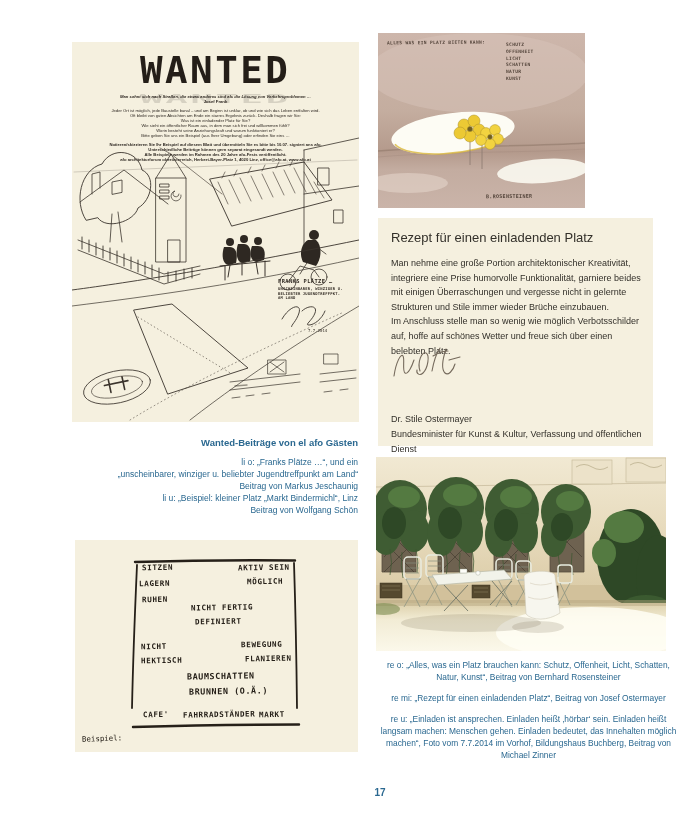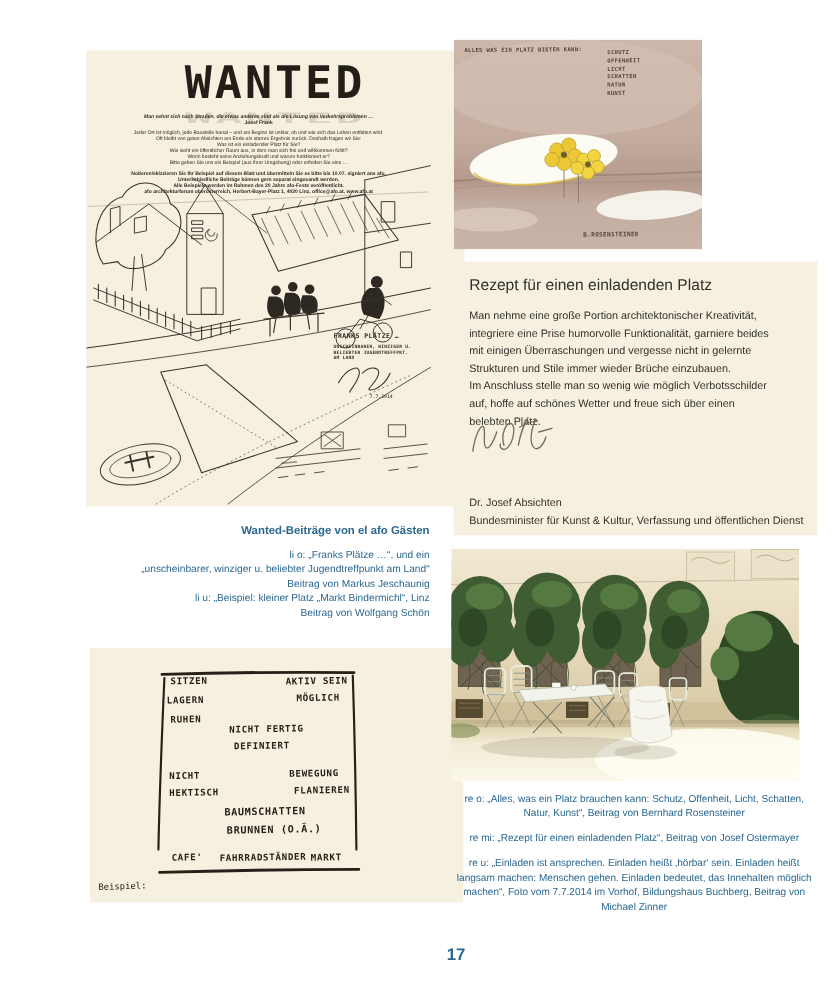--- a/index.html
+++ b/index.html
@@ -1,19 +1,19 @@
 <!DOCTYPE html>
 <html><head>
 <meta charset="utf-8">
 <style>
   html,body { margin:0; padding:0; background:#ffffff; }
   .page { position:relative; width:700px; height:839px; background:#ffffff; overflow:hidden;
           font-family:"Liberation Sans", sans-serif; }
   .abs { position:absolute; }
-  .cream { background:#f5f0df;padding-left:28px; }
+  .cream { background:#f5f0df; }
   .blue { color:#2a6890; }
 
   
   .wanted-panel { left:72px; top:42px; width:287px; height:380px; }
   .wtitle-wrap { position:absolute; left:0; top:10px; width:100%; text-align:center; }
   .wtitle { display:inline-block; font-family:"DejaVu Sans Mono", monospace; font-weight:bold;
             font-size:30px; letter-spacing:2px; color:#241e18; transform:scale(1.25,1.25); }
   .wtitle-ghost { display:block; margin-top:-6px; font-family:"DejaVu Sans Mono", monospace; font-weight:bold;
             font-size:30px; letter-spacing:2px; color:#241e18; opacity:0.14; transform:scale(1.25,0.4); }
   .wsmall { position:absolute; left:14px; top:52px; width:259px; text-align:center;
@@ -52,21 +52,21 @@
   .hw-label { position:absolute; font-family:"DejaVu Sans Mono", monospace; font-size:7.4px;
         color:#262019; white-space:nowrap; transform:rotate(-2deg); }
 
   
   .photo { left:376px; top:457px; width:290px; height:194px; overflow:hidden; }
 
   
   .right-captions { left:376px; top:659px; width:305px; text-align:center; }
   .right-captions p { margin:0 0 9px 0; font-size:8.4px; line-height:12px; }
 
-  .page-number { left:350px; top:787px; width:60px; text-align:center; font-size:14px; font-weight:bold; }
+  .page-number { left:350px; top:787px; width:60px; text-align:center; font-size:10px; font-weight:bold; }
 
   svg { display:block; }
 </style>
 </head>
 <body>
 
 <div class="page">
 
   <div class="abs cream wanted-panel">
     <div class="wtitle-wrap">
@@ -242,21 +242,21 @@
       <div>Man nehme eine große Portion architektonischer Kreativität, integriere eine Prise humorvolle Funktionalität, garniere beides mit einigen Überraschungen und vergesse nicht in gelernte Strukturen und Stile immer wieder Brüche einzubauen.</div>
       <div>Im Anschluss stelle man so wenig wie möglich Verbotsschilder auf, hoffe auf schönes Wetter und freue sich über einen belebten Platz.</div>
     </div>
     <svg class="recipe-sig" width="90" height="52" viewBox="0 0 90 52">
       <path d="M8,36 C10,22 15,13 17,16 C19,19 16,31 19,33 C22,35 26,26 28,20
                M34,31 C31,22 36,11 40,13 C44,15 42,28 37,33 C34,36 30,34 31,30
                M46,31 C48,20 52,11 54,8 M47,16 C52,13 58,11 62,11
                M60,9 C57,18 55,29 59,33 C62,36 67,31 69,24 M63,20 L74,17" stroke="#756a5c" stroke-width="1.1" fill="none" stroke-linecap="round"></path>
     </svg>
     <div class="recipe-author">
-      <div>Dr. Josef Absichten</div>
+      <div>Dr. Stile Ostermayer</div>
       <div>Bundesminister für Kunst &amp; Kultur, Verfassung und öffentlichen Dienst</div>
     </div>
   </div>
 
   <div class="abs blue left-captions">
     <div class="cap-head">Wanted-Beiträge von el afo Gästen</div>
     <div class="cap-line">li o: „Franks Plätze …“, und ein</div>
     <div class="cap-line">„unscheinbarer, winziger u. beliebter Jugendtreffpunkt am Land“</div>
     <div class="cap-line">Beitrag von Markus Jeschaunig</div>
     <div class="cap-line">li u: „Beispiel: kleiner Platz „Markt Bindermichl“, Linz</div>

